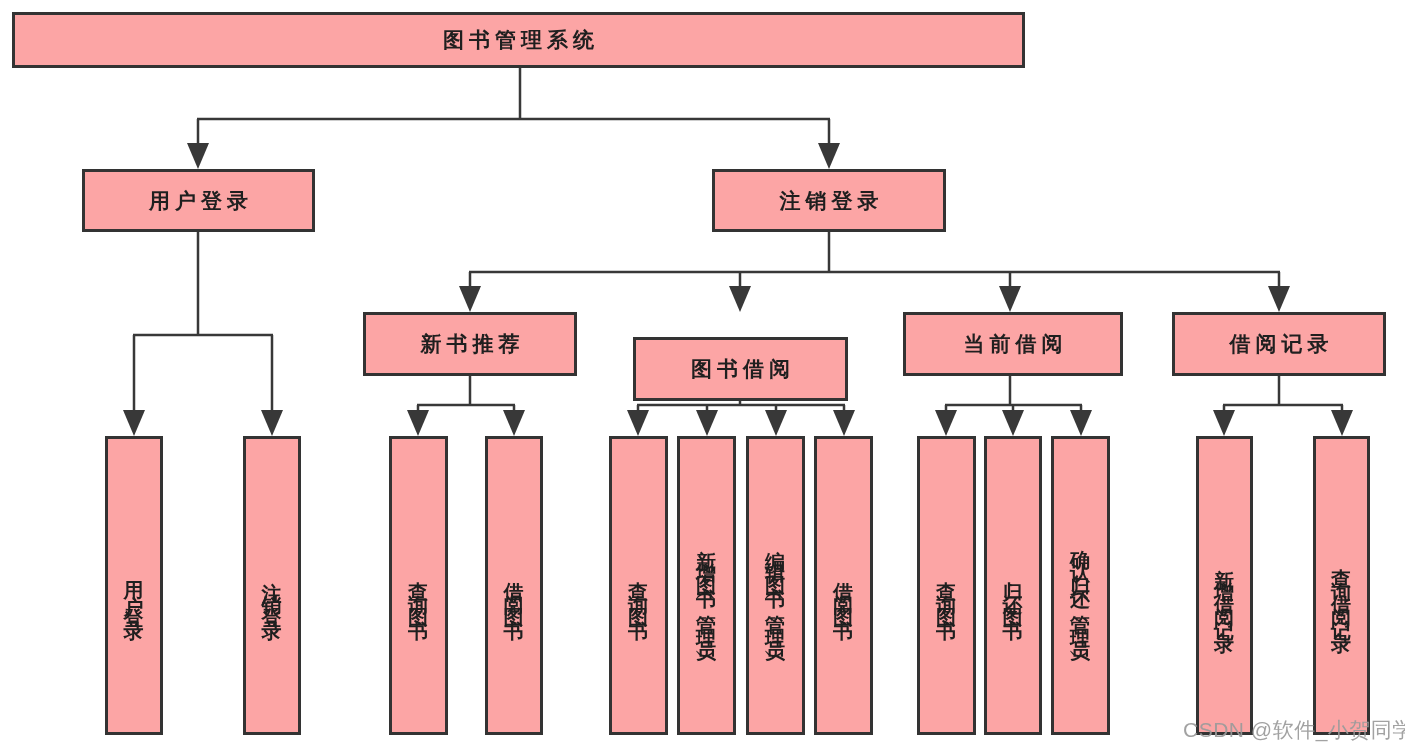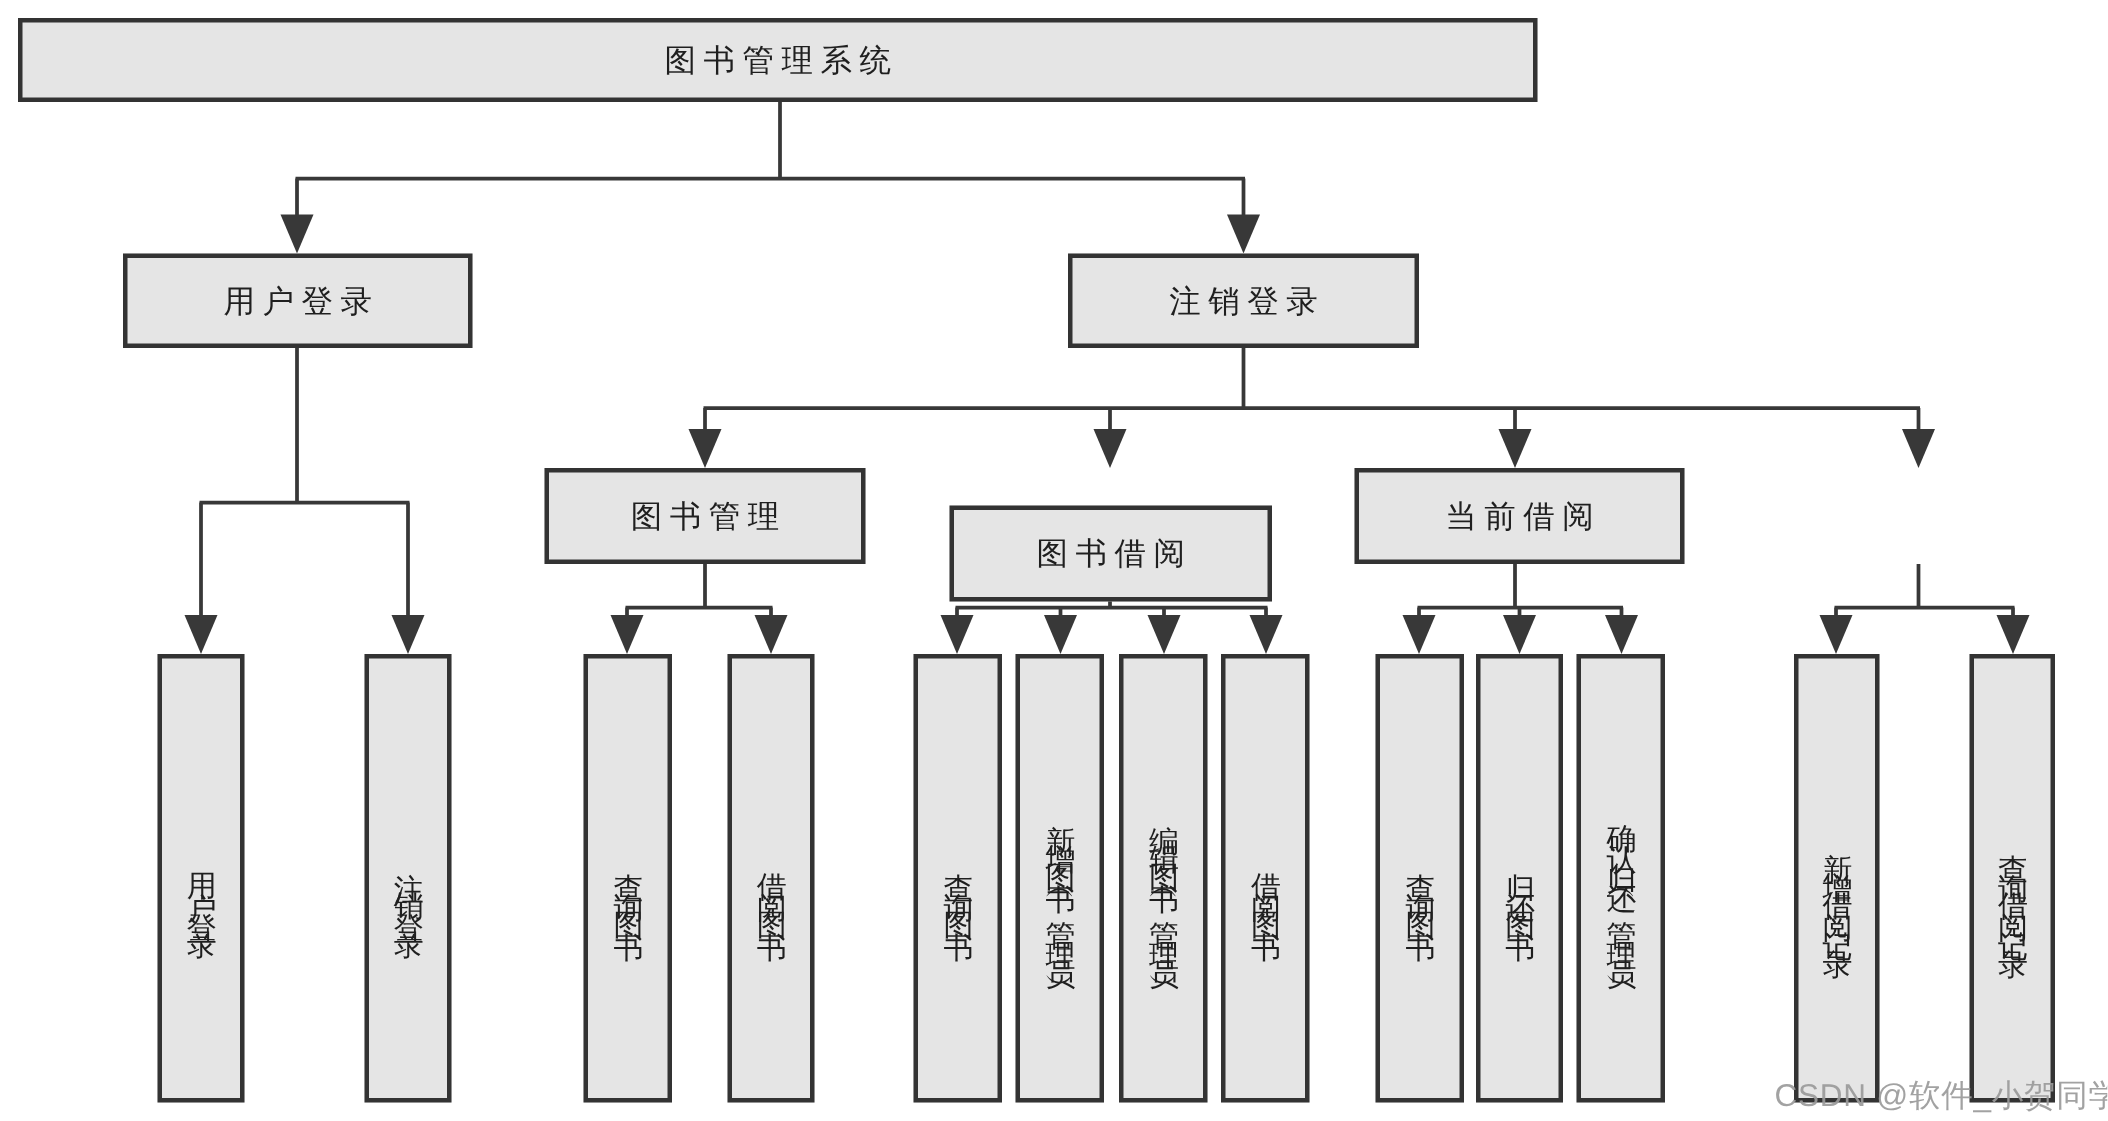--- a/index.html
+++ b/index.html
@@ -19,26 +19,27 @@
     position: absolute;
     left: 0; top: 0;
     width: 1405px;
     height: 747px;
     z-index: 1;
   }
   .node {
     position: absolute;
     box-sizing: border-box;
     border: 3px solid #333333;
-    background: #e5e5e5;
+    background: #fca5a5;
     display: flex;
     align-items: center;
     justify-content: center;
     z-index: 2;
     color: #1f1f1f;
+    font-weight: bold;
   }
   .hbox {
     font-size: 21px;
     letter-spacing: 5px;
     white-space: nowrap;
   }
   .hbox .lbl { margin-right: -5px; } 
   .vbox .lbl {
     writing-mode: vertical-lr;
     text-orientation: mixed;
@@ -102,27 +103,30 @@
   </div>
 
   <div class="node hbox" style="left:82px; top:169px; width:233px; height:63px;">
     <span class="lbl">用户登录</span>
   </div>
   <div class="node hbox" style="left:712px; top:169px; width:234px; height:63px;">
     <span class="lbl">注销登录</span>
   </div>
 
   <div class="node hbox" style="left:363px; top:312px; width:214px; height:64px;">
-    <span class="lbl">图书管理</span>
+    <span class="lbl">新书推荐</span>
   </div>
   <div class="node hbox" style="left:633px; top:312px; width:215px; height:64px;margin-top:25px;">
     <span class="lbl">图书借阅</span>
   </div>
   <div class="node hbox" style="left:903px; top:312px; width:220px; height:64px;">
     <span class="lbl">当前借阅</span>
+  </div>
+  <div class="node hbox" style="left:1172px; top:312px; width:214px; height:64px;">
+    <span class="lbl">借阅记录</span>
   </div>
 
   <div class="node vbox" style="left:105px; top:436px; width:58px; height:299px;">
     <span class="lbl">用户登录</span>
   </div>
   <div class="node vbox" style="left:243px; top:436px; width:58px; height:299px;">
     <span class="lbl">注销登录</span>
   </div>
 
   <div class="node vbox" style="left:389px; top:436px; width:59px; height:299px;">

